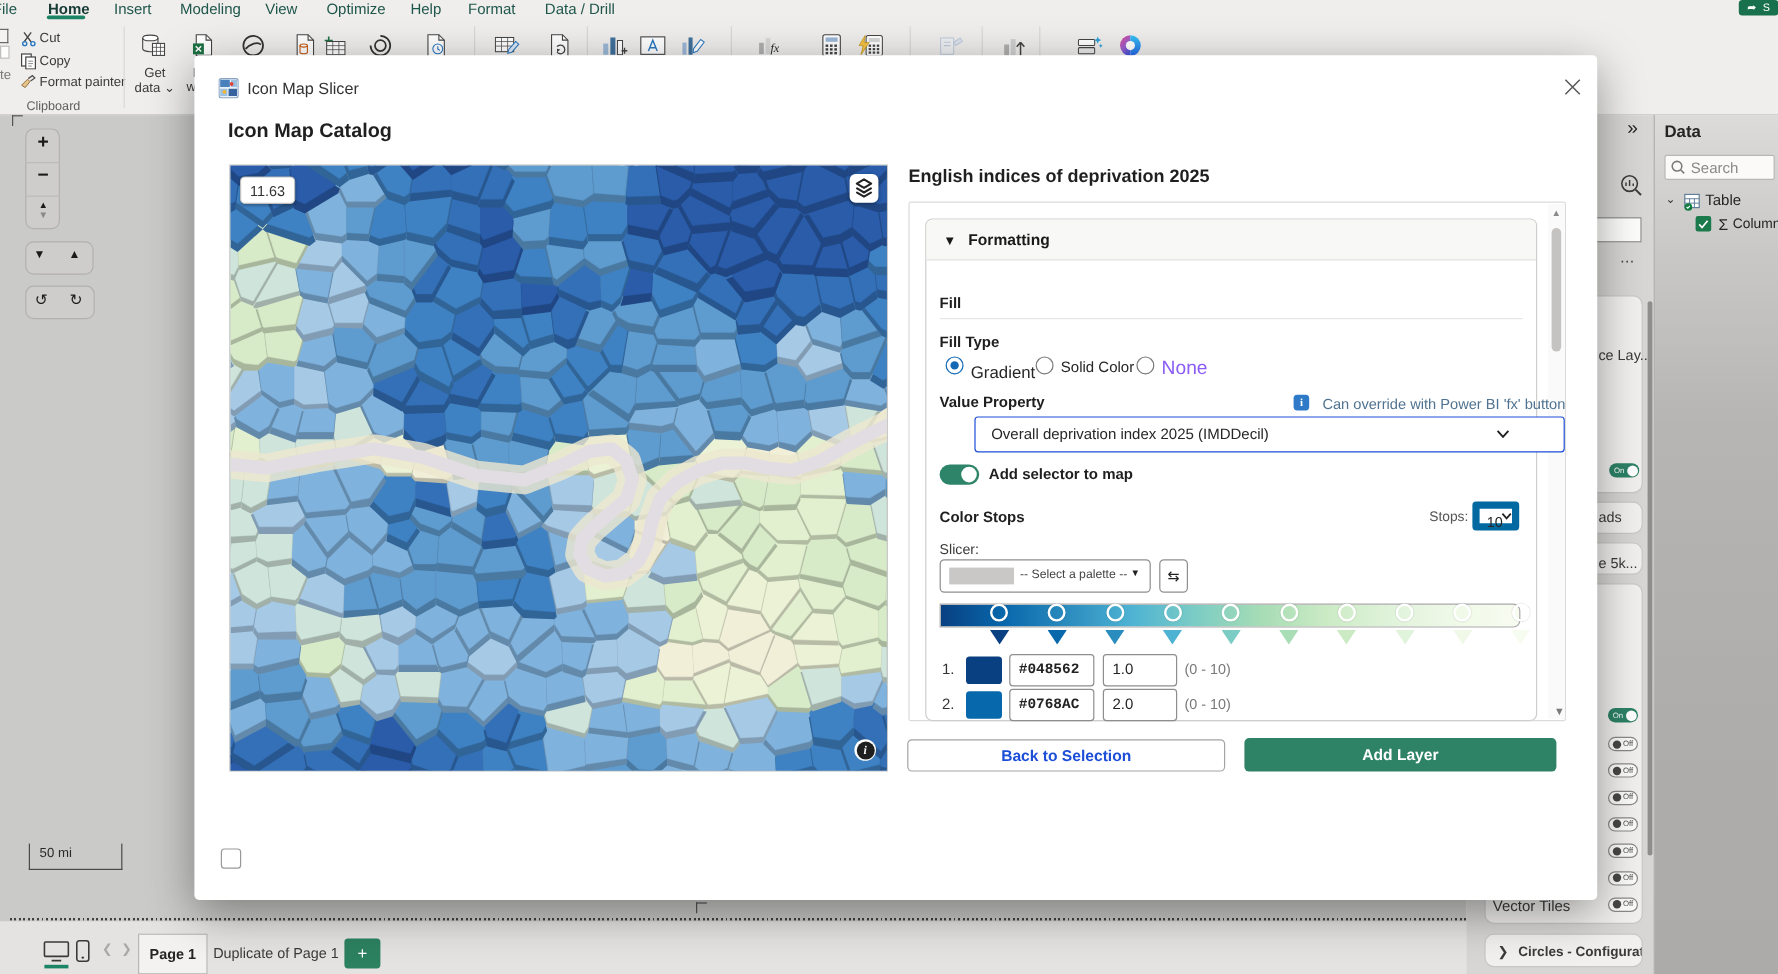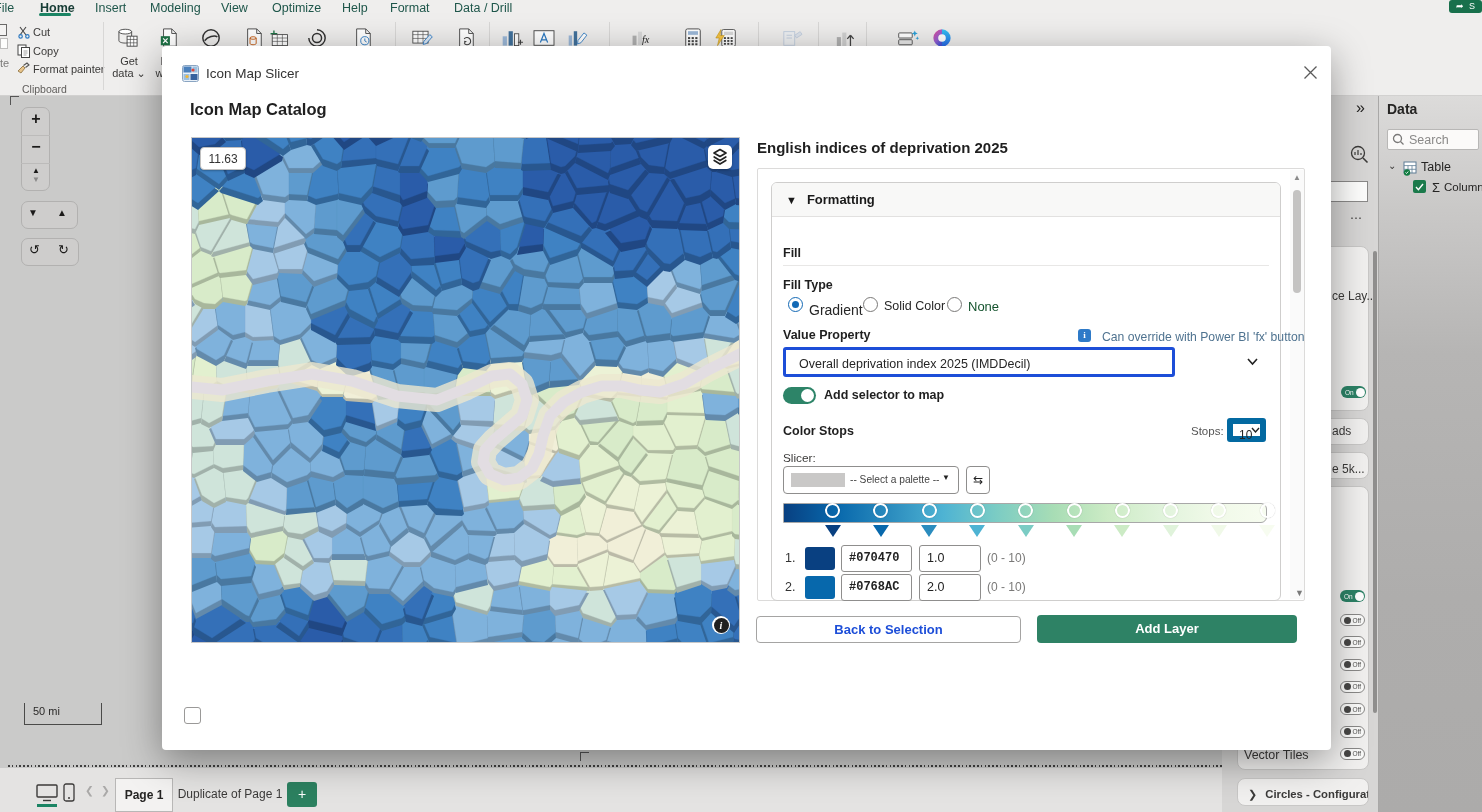--- a/index.html
+++ b/index.html
@@ -1189,25 +1189,25 @@
       </div>
       <div class="abs" style="left:621px;top:200px;font-size:12.5px;font-weight:bold;color:#1f1f1f">Fill</div>
       <div class="abs" style="left:621px;top:219px;width:486px;height:1px;background:#e8e7e6"></div>
       <div class="abs" style="left:621px;top:232px;font-size:12.5px;font-weight:bold;color:#1f1f1f">Fill Type</div>
       <div class="abs" style="left:626px;top:251px;width:15px;height:15px;border:1.5px solid #1369b5;border-radius:50%;background:#fff"></div>
       <div class="abs" style="left:630px;top:255px;width:7px;height:7px;background:#1369b5;border-radius:50%"></div>
       <div class="abs" style="left:647px;top:256px;font-size:14px;font-weight:normal;color:#262626">Gradient</div>
       <div class="abs" style="left:701px;top:251px;width:15px;height:15px;border:1.5px solid #7a7978;border-radius:50%;background:#fff"></div>
       <div class="abs" style="left:722px;top:253px;font-size:12.5px;font-weight:normal;color:#262626">Solid Color</div>
       <div class="abs" style="left:785px;top:251px;width:15px;height:15px;border:1.5px solid #7a7978;border-radius:50%;background:#fff"></div>
-      <div class="abs" style="left:806px;top:253px;font-size:13px;font-weight:normal;color:#14532d">None</div>
+      <div class="abs" style="left:806px;top:253px;font-size:16px;font-weight:normal;color:#8b5cf6">None</div>
       <div class="abs" style="left:621px;top:282px;font-size:12.5px;font-weight:bold;color:#1f1f1f">Value Property</div>
       <div class="abs" style="left:916px;top:283px;width:13px;height:13px;background:#2e7ac8;border-radius:3px;color:#fff;text-align:center;line-height:13px;font-size:9px;font-family:'Liberation Serif',serif;font-weight:bold">i</div>
       <div class="abs" style="left:940px;top:284px;font-size:12.2px;font-weight:normal;color:#4f7390">Can override with Power BI 'fx' button</div>
-      <div class="abs" style="left:621px;top:301px;width:392px;height:30px;border:3px solid #1d4ed8;border-radius:3px;background:#fff;line-height:28px"><span style="margin-left:13px;font-size:12.5px;color:#262626">Overall deprivation index 2025 (IMDDecil)</span></div>
+      <div class="abs" style="left:650px;top:301px;width:492px;height:30px;border:1px solid #1d4ed8;border-radius:3px;background:#fff;line-height:28px"><span style="margin-left:13px;font-size:12.5px;color:#262626">Overall deprivation index 2025 (IMDDecil)</span></div>
       <svg class="abs" style="left:1085px;top:312px" width="11" height="8" viewBox="0 0 11 8">
         <path d="M1 1l4.5 5L10 1" fill="none" stroke="#222" stroke-width="1.6"></path>
       </svg>
       <div class="abs" style="left:621px;top:341px;width:33px;height:17px;background:#2d8468;border-radius:9px"></div>
       <div class="abs" style="left:639px;top:343px;width:13px;height:13px;background:#fff;border-radius:50%"></div>
       <div class="abs" style="left:662px;top:342px;font-size:12.5px;font-weight:bold;color:#1f1f1f">Add selector to map</div>
       <div class="abs" style="left:621px;top:378px;font-size:12.5px;font-weight:bold;color:#1f1f1f">Color Stops</div>
       <div class="abs" style="left:1029px;top:379px;font-size:11.5px;font-weight:normal;color:#555">Stops:</div>
       <div class="abs" style="left:1065px;top:372px;width:39px;height:24px;border:6px solid #0369a1;border-radius:3px;background:#fff;line-height:22px"><span style="margin-left:6px;font-size:12px;color:#262626">10</span></div>
       <svg class="abs" style="left:1089px;top:381px" width="9" height="7" viewBox="0 0 9 7">
@@ -1255,21 +1255,21 @@
         <path d="M0 0h16L8 12z" fill="#e0f3db"></path>
       </svg>
       <svg class="abs" style="left:1048.9px;top:479px" width="16" height="12" viewBox="0 0 16 12">
         <path d="M0 0h16L8 12z" fill="#f0f9e8"></path>
       </svg>
       <svg class="abs" style="left:1097.2px;top:479px" width="16" height="12" viewBox="0 0 16 12">
         <path d="M0 0h16L8 12z" fill="#f7fcf0"></path>
       </svg>
       <div class="abs" style="left:623px;top:505px;font-size:12.5px;color:#333">1.</div>
       <div class="abs" style="left:643px;top:501px;width:30px;height:23px;background:#094081;border-radius:3px"></div>
-      <div class="inp" style="left:679px;top:499px;width:71px;font-family:'Liberation Mono',monospace;font-size:12px;font-weight:bold;color:#222">#070470</div>
+      <div class="inp" style="left:679px;top:499px;width:71px;font-family:'Liberation Mono',monospace;font-size:12px;font-weight:bold;color:#222">#048562</div>
       <div class="inp" style="left:757px;top:499px;width:62px;font-size:12.5px;color:#222">1.0</div>
       <div class="abs" style="left:825px;top:505px;font-size:12px;color:#7a7978">(0 - 10)</div>
       <div class="abs" style="left:623px;top:534px;font-size:12.5px;color:#333">2.</div>
       <div class="abs" style="left:643px;top:530px;width:30px;height:23px;background:#0768AC;border-radius:3px"></div>
       <div class="inp" style="left:679px;top:528px;width:71px;font-family:'Liberation Mono',monospace;font-size:12px;font-weight:bold;color:#222">#0768AC</div>
       <div class="inp" style="left:757px;top:528px;width:62px;font-size:12.5px;color:#222">2.0</div>
       <div class="abs" style="left:825px;top:534px;font-size:12px;color:#7a7978">(0 - 10)</div>
       <div class="abs" style="left:594px;top:570px;width:265px;height:27px;background:#fff;border:1px solid #a5a4a3;border-radius:4px;text-align:center;line-height:25px;font-size:13px;font-weight:bold;color:#1d4ed8">Back to Selection</div>
       <div class="abs" style="left:875px;top:569px;width:260px;height:28px;background:#2e8265;border-radius:4px;text-align:center;line-height:28px;font-size:13px;font-weight:bold;color:#fff">Add Layer</div>
       <div class="abs" style="left:22px;top:661px;width:17px;height:17px;border:1px solid #9a9998;border-radius:3px;background:#fff"></div>

